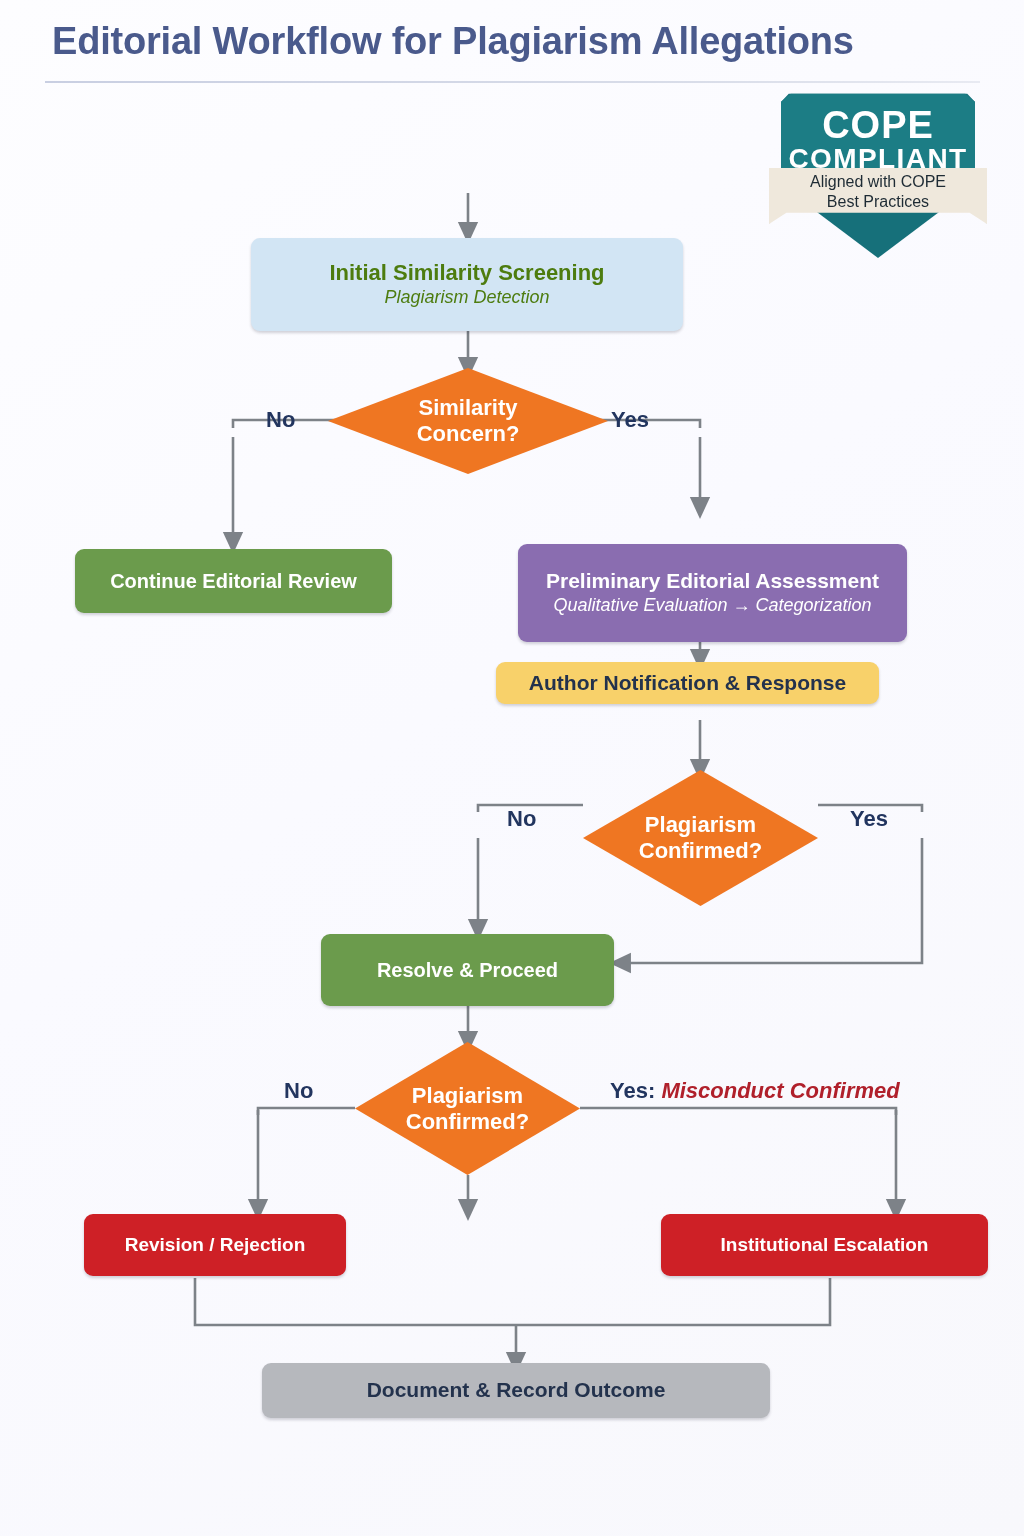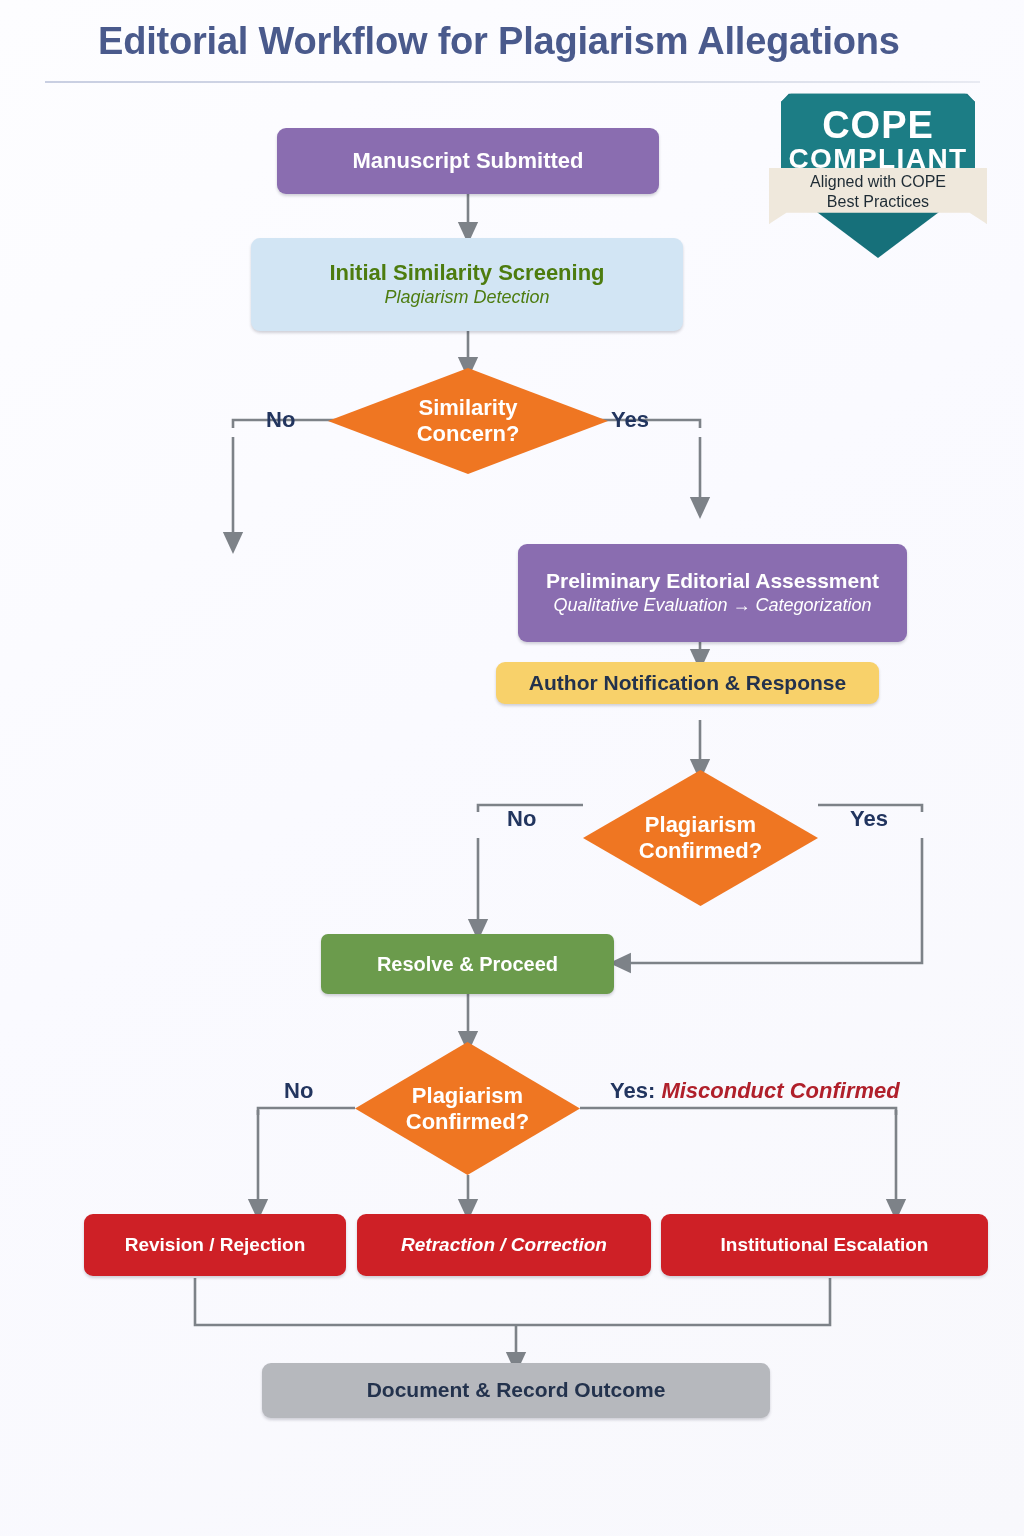--- a/index.html
+++ b/index.html
@@ -21,21 +21,20 @@
   
   #title {
     position: absolute;
     left: 52px; top: 20px;
     width: 920px;
     font-size: 38px;
     font-weight: bold;
     color: #4a5a8c;
     letter-spacing: -0.2px;
     white-space: nowrap;
-    margin-left: 46px;
   }
   #title-rule {
     position: absolute;
     left: 45px; top: 81px;
     width: 935px; height: 2px;
     background: linear-gradient(to right, #c9cfe2, #d9dde9 70%, #e8eaf2);
   }
 
   
   #wires {
@@ -226,79 +225,76 @@
       <path d="M348,420 L233,420 L233,428"></path>
       <path name="s2" d="M588,420 L700,420 L700,428"></path>
 
       <path d="M355,1108 L258,1108 L258,1115"></path>
       <path d="M580,1108 L896,1108 L896,1115"></path>
 
       <path d="M195,1278 L195,1325 L830,1325 L830,1278"></path>
     </g>
   </svg>
 
-  <div class="node purple" style="left:277px; top:128px; width:382px; height:66px; font-size:22px;">
-    <div class="t1">Manuscript Submitted</div>
-  </div>
 
   <div class="node lblue" style="left:251px; top:238px; width:432px; height:93px; font-size:22px;">
     <div class="t1">Initial Similarity Screening</div>
     <div class="t2" style="font-size:18px;">Plagiarism Detection</div>
   </div>
 
   <div class="diamond" style="left:328px; top:368px; width:280px; height:106px; font-size:22px;">
     <div>
       <span>Similarity</span>
       <span>Concern?</span>
     </div>
   </div>
   <div class="edge-label" style="left:266px; top:407px;">No</div>
   <div class="edge-label" style="left:611px; top:407px;">Yes</div>
 
+  <div class="node green" style="left:75px; top:549px; width:317px; height:64px; font-size:20px;">
+    <div class="t1">Continue Editorial Review</div>
+  </div>
 
   <div class="node purple" style="left:518px; top:512px; width:389px; height:98px; font-size:21px;margin-top:32px;">
     <div class="t1">Preliminary Editorial Assessment</div>
     <div class="t2" style="font-size:18px;">Qualitative Evaluation → Categorization</div>
   </div>
 
   <div class="node yellow" style="left:496px; top:662px; width:383px; height:42px; font-size:21px;">
     <div class="t1">Author Notification &amp; Response</div>
   </div>
 
   <div class="diamond" style="left:583px; top:770px; width:235px; height:136px; font-size:22px;">
     <div>
       <span>Plagiarism</span>
       <span>Confirmed?</span>
     </div>
   </div>
   <div class="edge-label" style="left:507px; top:806px;">No</div>
   <div class="edge-label" style="left:850px; top:806px;">Yes</div>
 
-  <div class="node green" style="left:321px; top:934px; width:293px; height:60px; font-size:20px;border-radius:7px;">
+  <div class="node green" style="left:321px; top:934px; width:293px; height:72px; font-size:20px;">
     <div class="t1">Resolve &amp; Proceed</div>
   </div>
 
   <div class="diamond" style="left:355px; top:1042px; width:225px; height:133px; font-size:22px;">
     <div>
       <span>Plagiarism</span>
       <span>Confirmed?</span>
     </div>
   </div>
   <div class="edge-label" style="left:284px; top:1078px;">No</div>
   <div class="edge-label" style="left:610px; top:1078px;">
     <span>Yes: </span><span class="misconduct">Misconduct Confirmed</span>
   </div>
 
   <div class="node red" style="left:84px; top:1214px; width:262px; height:62px; font-size:19px;">
     <div class="t1">Revision / Rejection</div>
   </div>
 
-  <div class="node red" style="left:357px; top:1214px; width:294px; height:62px; font-size:19px;">
-    <div class="t1" style="font-style:italic;">Retraction / Correction</div>
-  </div>
 
   <div class="node red" style="left:661px; top:1214px; width:327px; height:62px; font-size:19px;">
     <div class="t1">Institutional Escalation</div>
   </div>
 
   <div class="node gray" style="left:262px; top:1363px; width:508px; height:55px; font-size:21px;">
     <div class="t1">Document &amp; Record Outcome</div>
   </div>
 
 </div>

